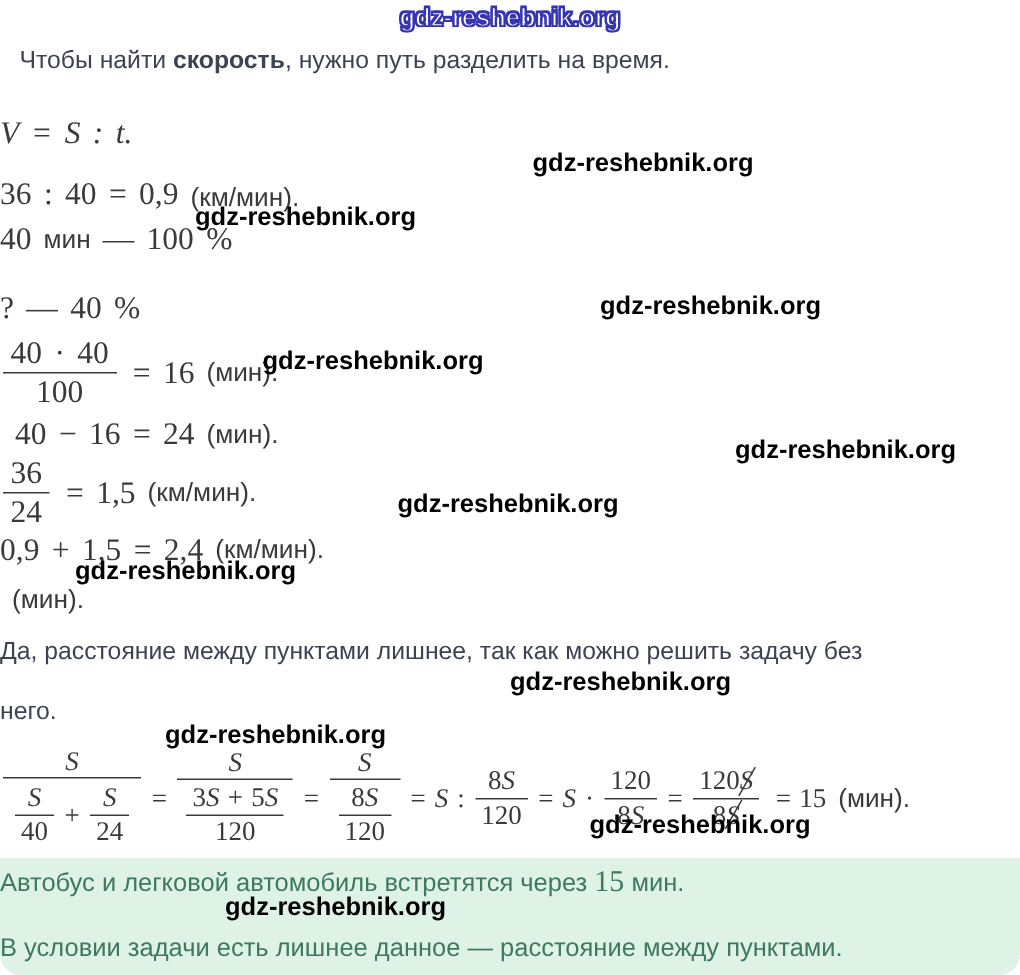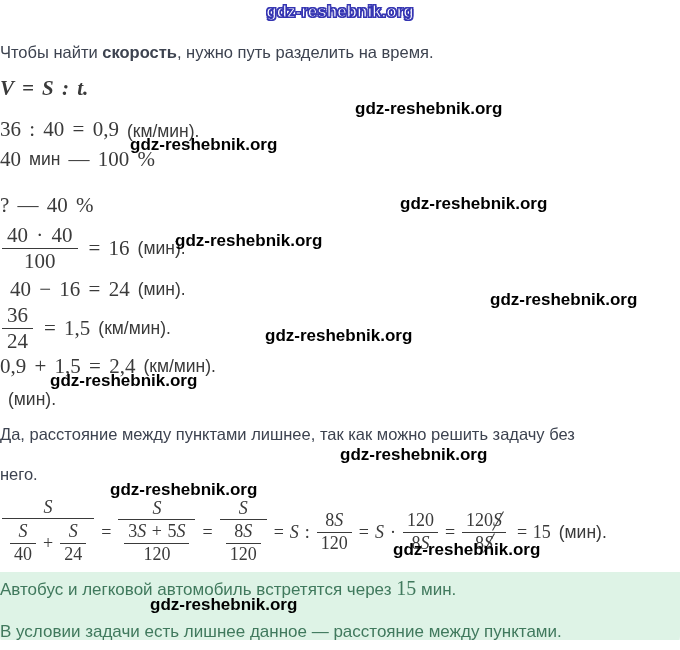--- a/index.html
+++ b/index.html
@@ -38,34 +38,34 @@
   
   .big{font-size:18px;word-spacing:1px;}
   .big .frac>.num,.big .frac>.den{padding:1px 4px;}
   .big .op{margin:0 5px;}
   .big .vletter{margin:0 1px;}
   .cancel{position:relative;display:inline-block;}
   .cancel::after{content:"";position:absolute;left:50%;top:50%;width:22px;
       border-top:1.5px solid #3a3a3a;transform:translate(-50%,-50%) rotate(-60deg);}
 
   
-  .answer-box{position:absolute;left:0;top:572px;width:680px;height:68px;background:#def3e6;}
+  .answer-box{position:absolute;left:0;top:572px;width:680px;height:78px;background:#def3e6;}
   .ans-line{position:absolute;left:0;font-size:17px;color:#40795d;white-space:nowrap;}
   .ans-line .serif-num{font-family:"Liberation Serif","DejaVu Serif",serif;font-size:20px;}
 </style>
 </head>
 <body>
 
 <div class="page">
 
   <div class="wm wm-blue" style="top:2px;">gdz-reshebnik.org</div>
 
-  <div class="text-line" style="top:43px;"><span>Чтобы найти </span><b>скорость</b><span>, нужно путь разделить на время.</span></div>
-
-  <div class="math-line italic" style="top:76px;font-weight:bold;">V = S : t.</div>
+  <div class="text-line" style="top:31px;margin-left:13px;"><span>Чтобы найти </span><b>скорость</b><span>, нужно путь разделить на время.</span></div>
+
+  <div class="math-line italic" style="top:76px;">V = S : t.</div>
 
   <div class="wm" style="top:99px;left:355px;">gdz-reshebnik.org</div>
 
   <div class="math-line" style="top:117px;align-items:flex-end;">
     <span>36 : 40 = 0,9</span>
     <span class="unit">(км/мин).</span>
   </div>
 
   <div class="wm" style="top:135px;left:130px;">gdz-reshebnik.org</div>
 

